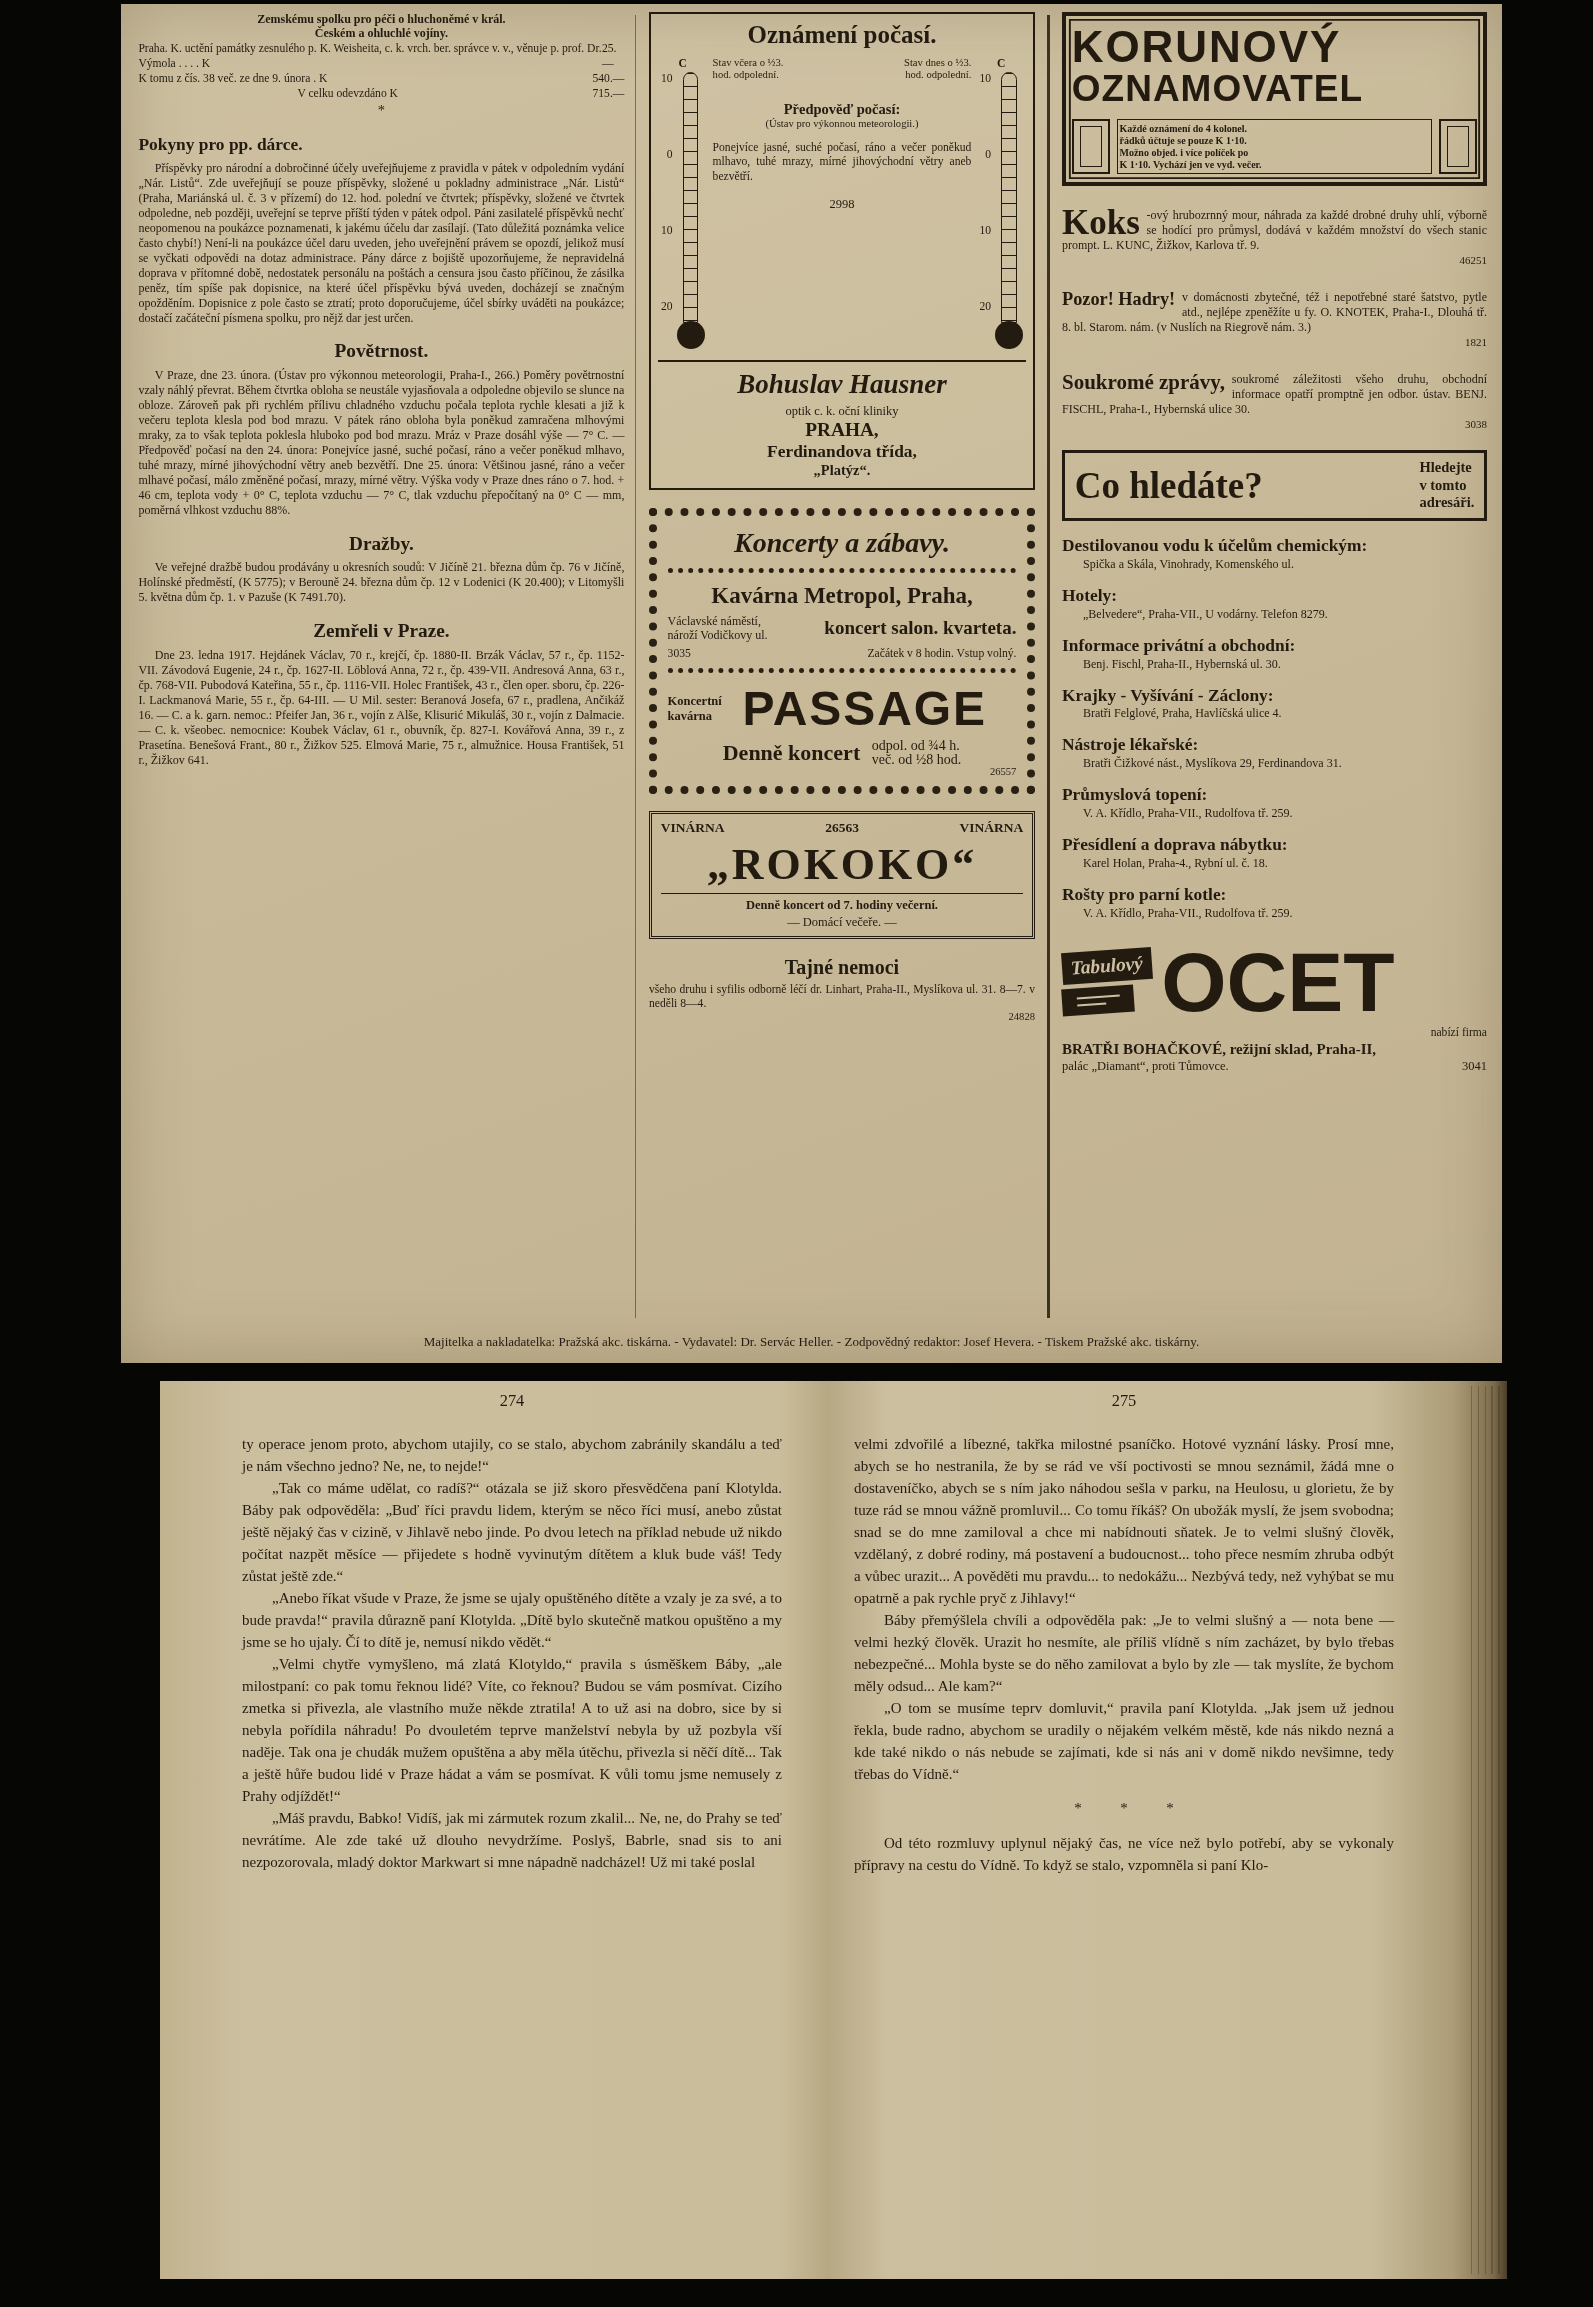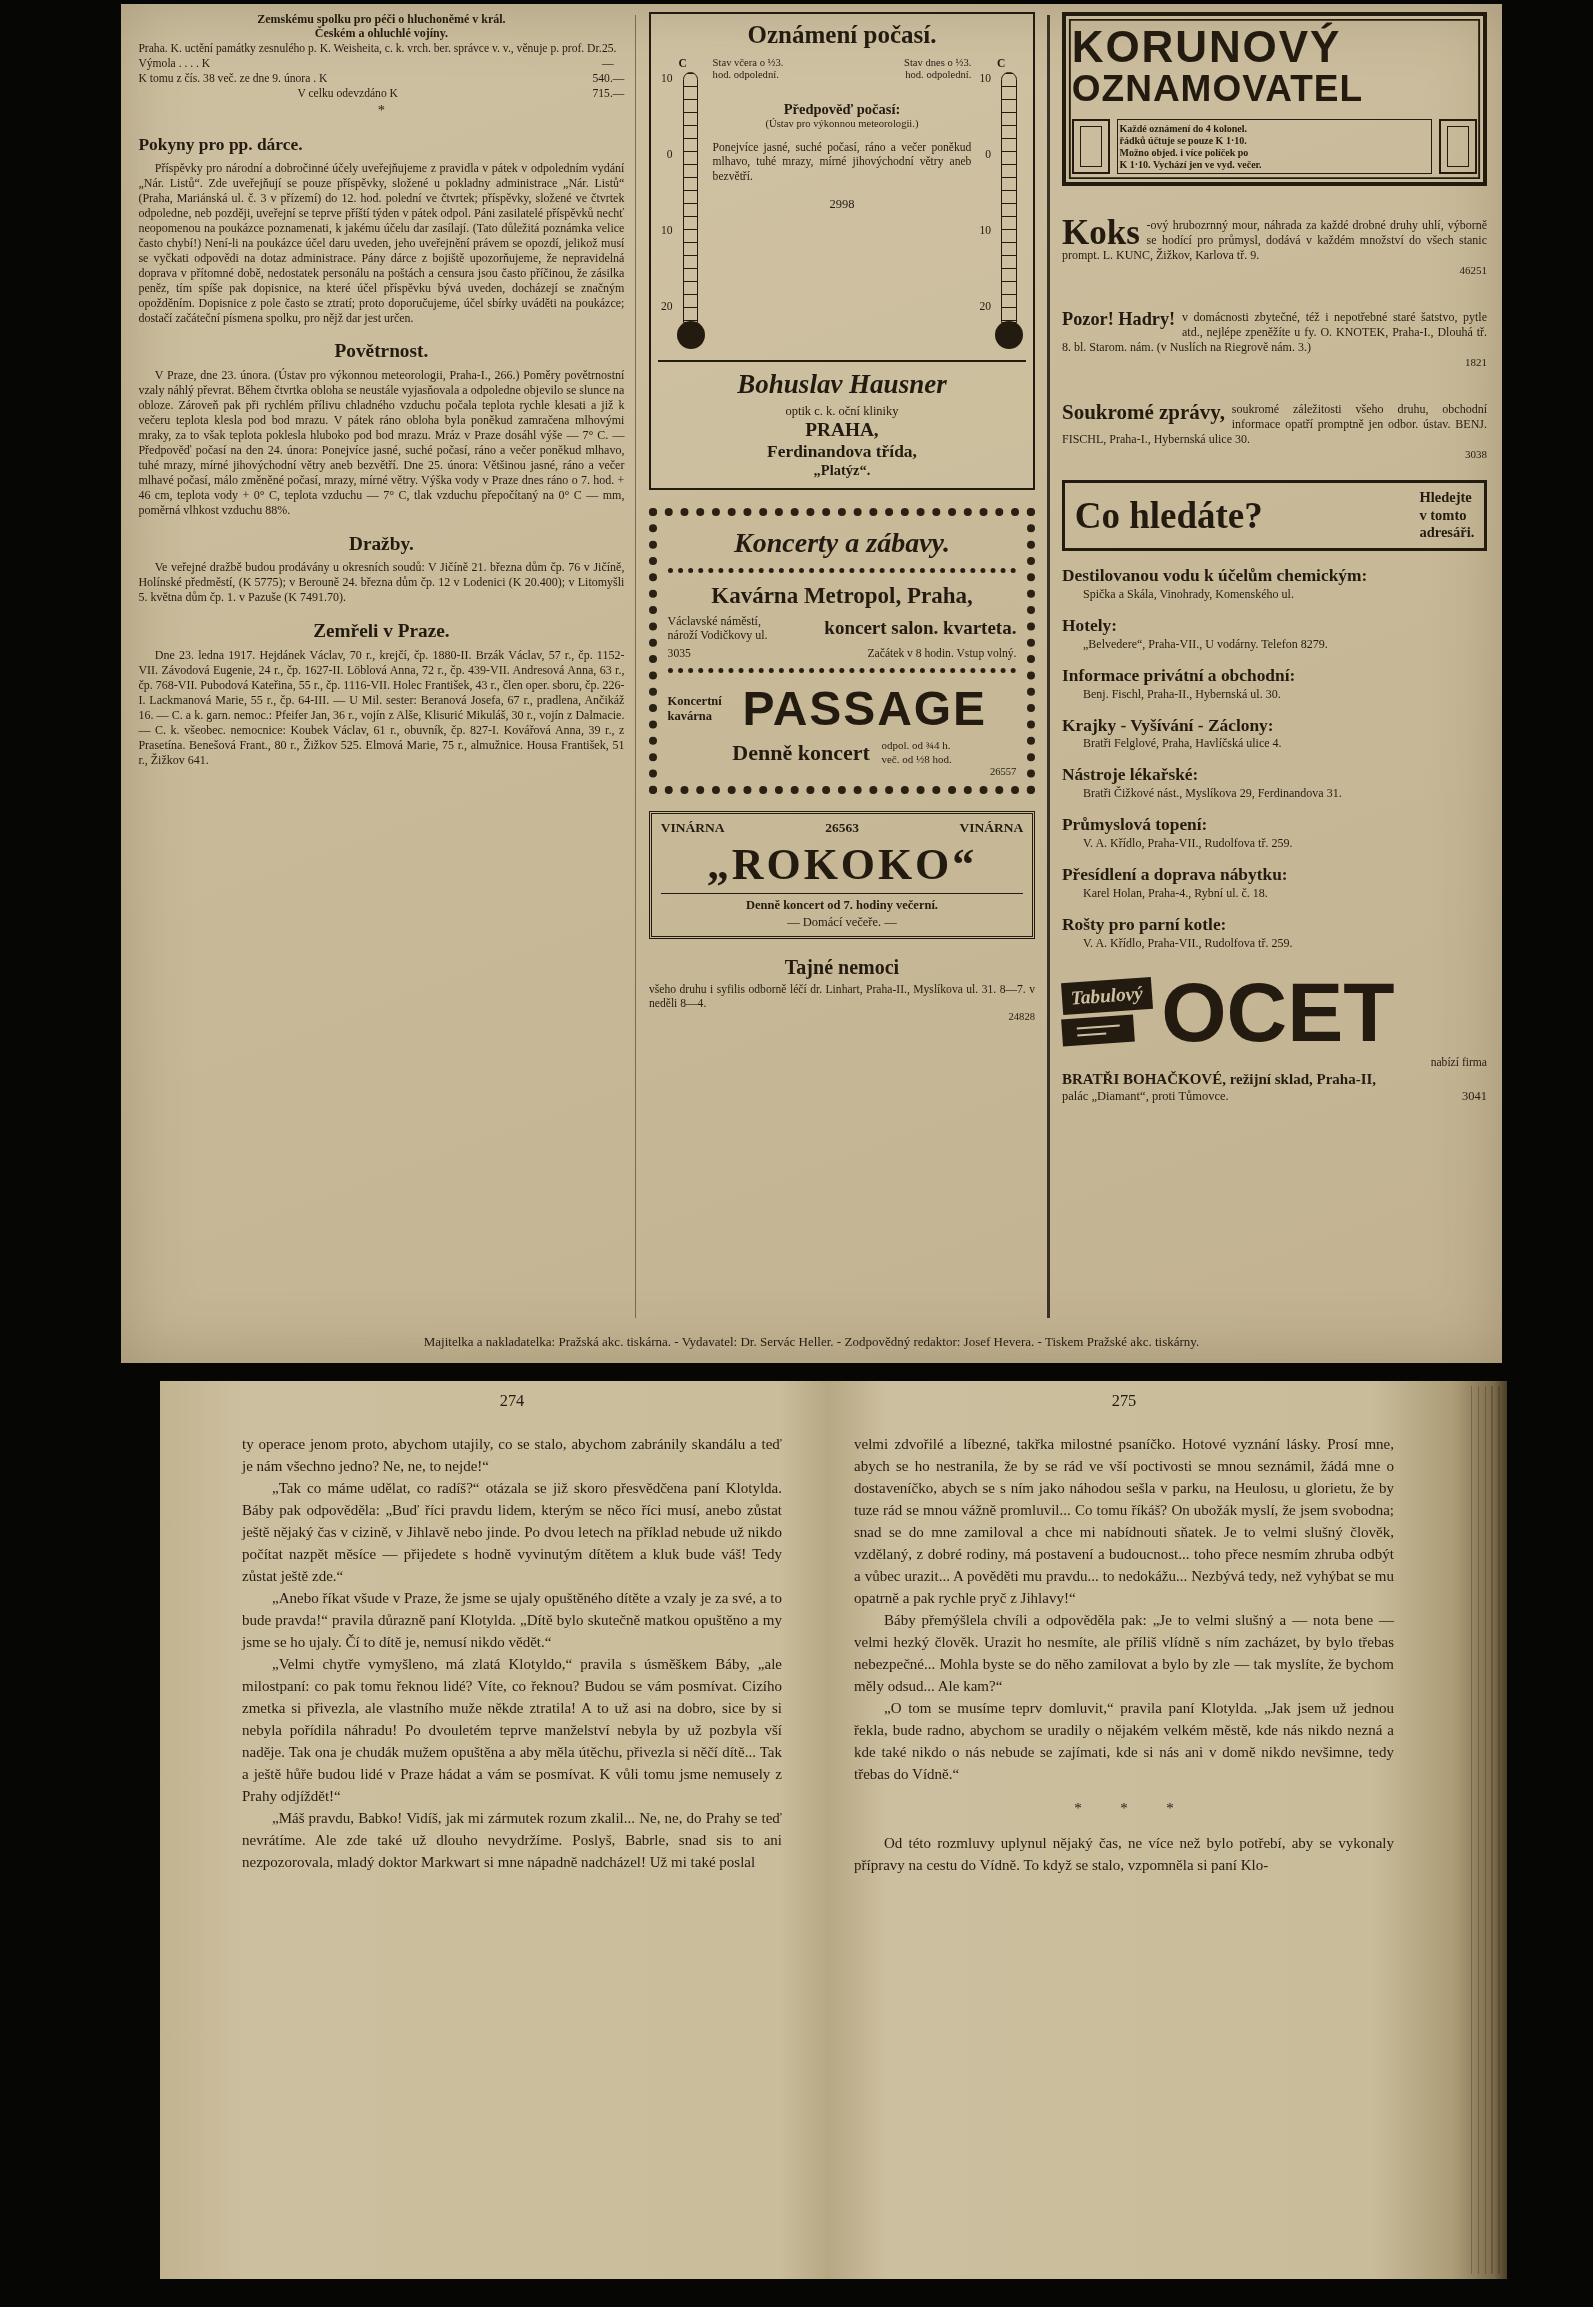--- a/index.html
+++ b/index.html
@@ -72,21 +72,21 @@
   .met-row { display:flex; justify-content:space-between; align-items:center; margin-top:4.8px; }
   .met-sub { font-size:12px; text-align:left; line-height:14px; }
   .met-kvarteta { font-size:19px; font-weight:bold; }
   .met-foot { display:flex; justify-content:space-between; font-size:11.6px; margin-top:4.8px; }
   .passage { padding:7.7px 0 1.9px; }
   .pass-row { display:flex; align-items:center; gap:6.8px; }
   .pass-label { font-size:12.5px; font-weight:bold; width:68px; line-height:14.5px; }
   .pass-name { font-size:48px; font-weight:bold; letter-spacing:1.9px; font-family:"Liberation Sans",sans-serif; }
   .pass-foot { display:flex; justify-content:center; align-items:center; gap:11.6px; margin-top:2.9px; }
   .denne { font-size:22px; font-weight:bold; }
-  .pass-times { font-size:11px; line-height:13.5px; }
+  .pass-times { font-size:14px; line-height:13.5px; }
   .pass-num { text-align:right; font-size:10.6px; }
 
   
   .rokoko { border:3.9px double #241b10; margin-top:17.4px; padding:5.8px 8.7px; text-align:center; }
   .rok-top { display:flex; justify-content:space-between; font-size:13.5px; font-weight:bold; }
   .rok-name { font-size:44px; font-weight:bold; letter-spacing:2.9px; margin:2.9px 0; }
   .rok-l1 { font-size:12.5px; font-weight:bold; border-top:1.4px solid #241b10; padding-top:3.9px; }
   .rok-l2 { font-size:12.5px; margin-top:2.9px; }
 
   
@@ -103,21 +103,21 @@
     border:4.8px solid #241b10; box-shadow:inset 0 0 0 2.9px #c8ba99, inset 0 0 0 4.8px #241b10;
     padding:10.6px 5.8px 7.7px; text-align:left; font-family:"Liberation Sans",sans-serif;
   }
   .korun-t1 { font-size:44px; font-weight:bold; letter-spacing:1.9px; line-height:.95; }
   .korun-t2 { font-size:37px; font-weight:bold; letter-spacing:1px; }
   .fee-row { display:flex; align-items:stretch; gap:6.8px; margin-top:8.7px; }
   .fee-orn { width:38px; border:2.9px double #241b10; position:relative; }
   .fee-orn::after { content:""; position:absolute; inset:5.8px; border:1.9px solid #241b10; }
   .fee-box { flex:1; border:1.9px solid #241b10; font-size:10px; font-weight:bold; line-height:12px; padding:2.9px 1.9px; font-family:"Liberation Serif",serif; }
 
-  .classified { margin-top:32px; font-size:12px; line-height:15px; text-align:justify; }
+  .classified { margin-top:22px; font-size:12px; line-height:15px; text-align:justify; }
   .cl-lead { float:left; font-weight:bold; margin-right:6.8px; }
   .lead-xl { font-size:35px; line-height:30px; }
   .lead-lg { font-size:21px; line-height:20px; }
   .lead-md { font-size:18.3px; line-height:18.3px; }
   .cl-num { text-align:right; font-size:11px; clear:both; }
 
   .cohled { border:3.9px solid #241b10; margin-top:17.4px; padding:6.8px 9.7px; display:flex; align-items:center; justify-content:space-between; }
   .ch-big { font-size:37px; font-weight:bold; }
   .ch-side { font-size:14.5px; font-weight:bold; line-height:17.4px; text-align:left; }
 

